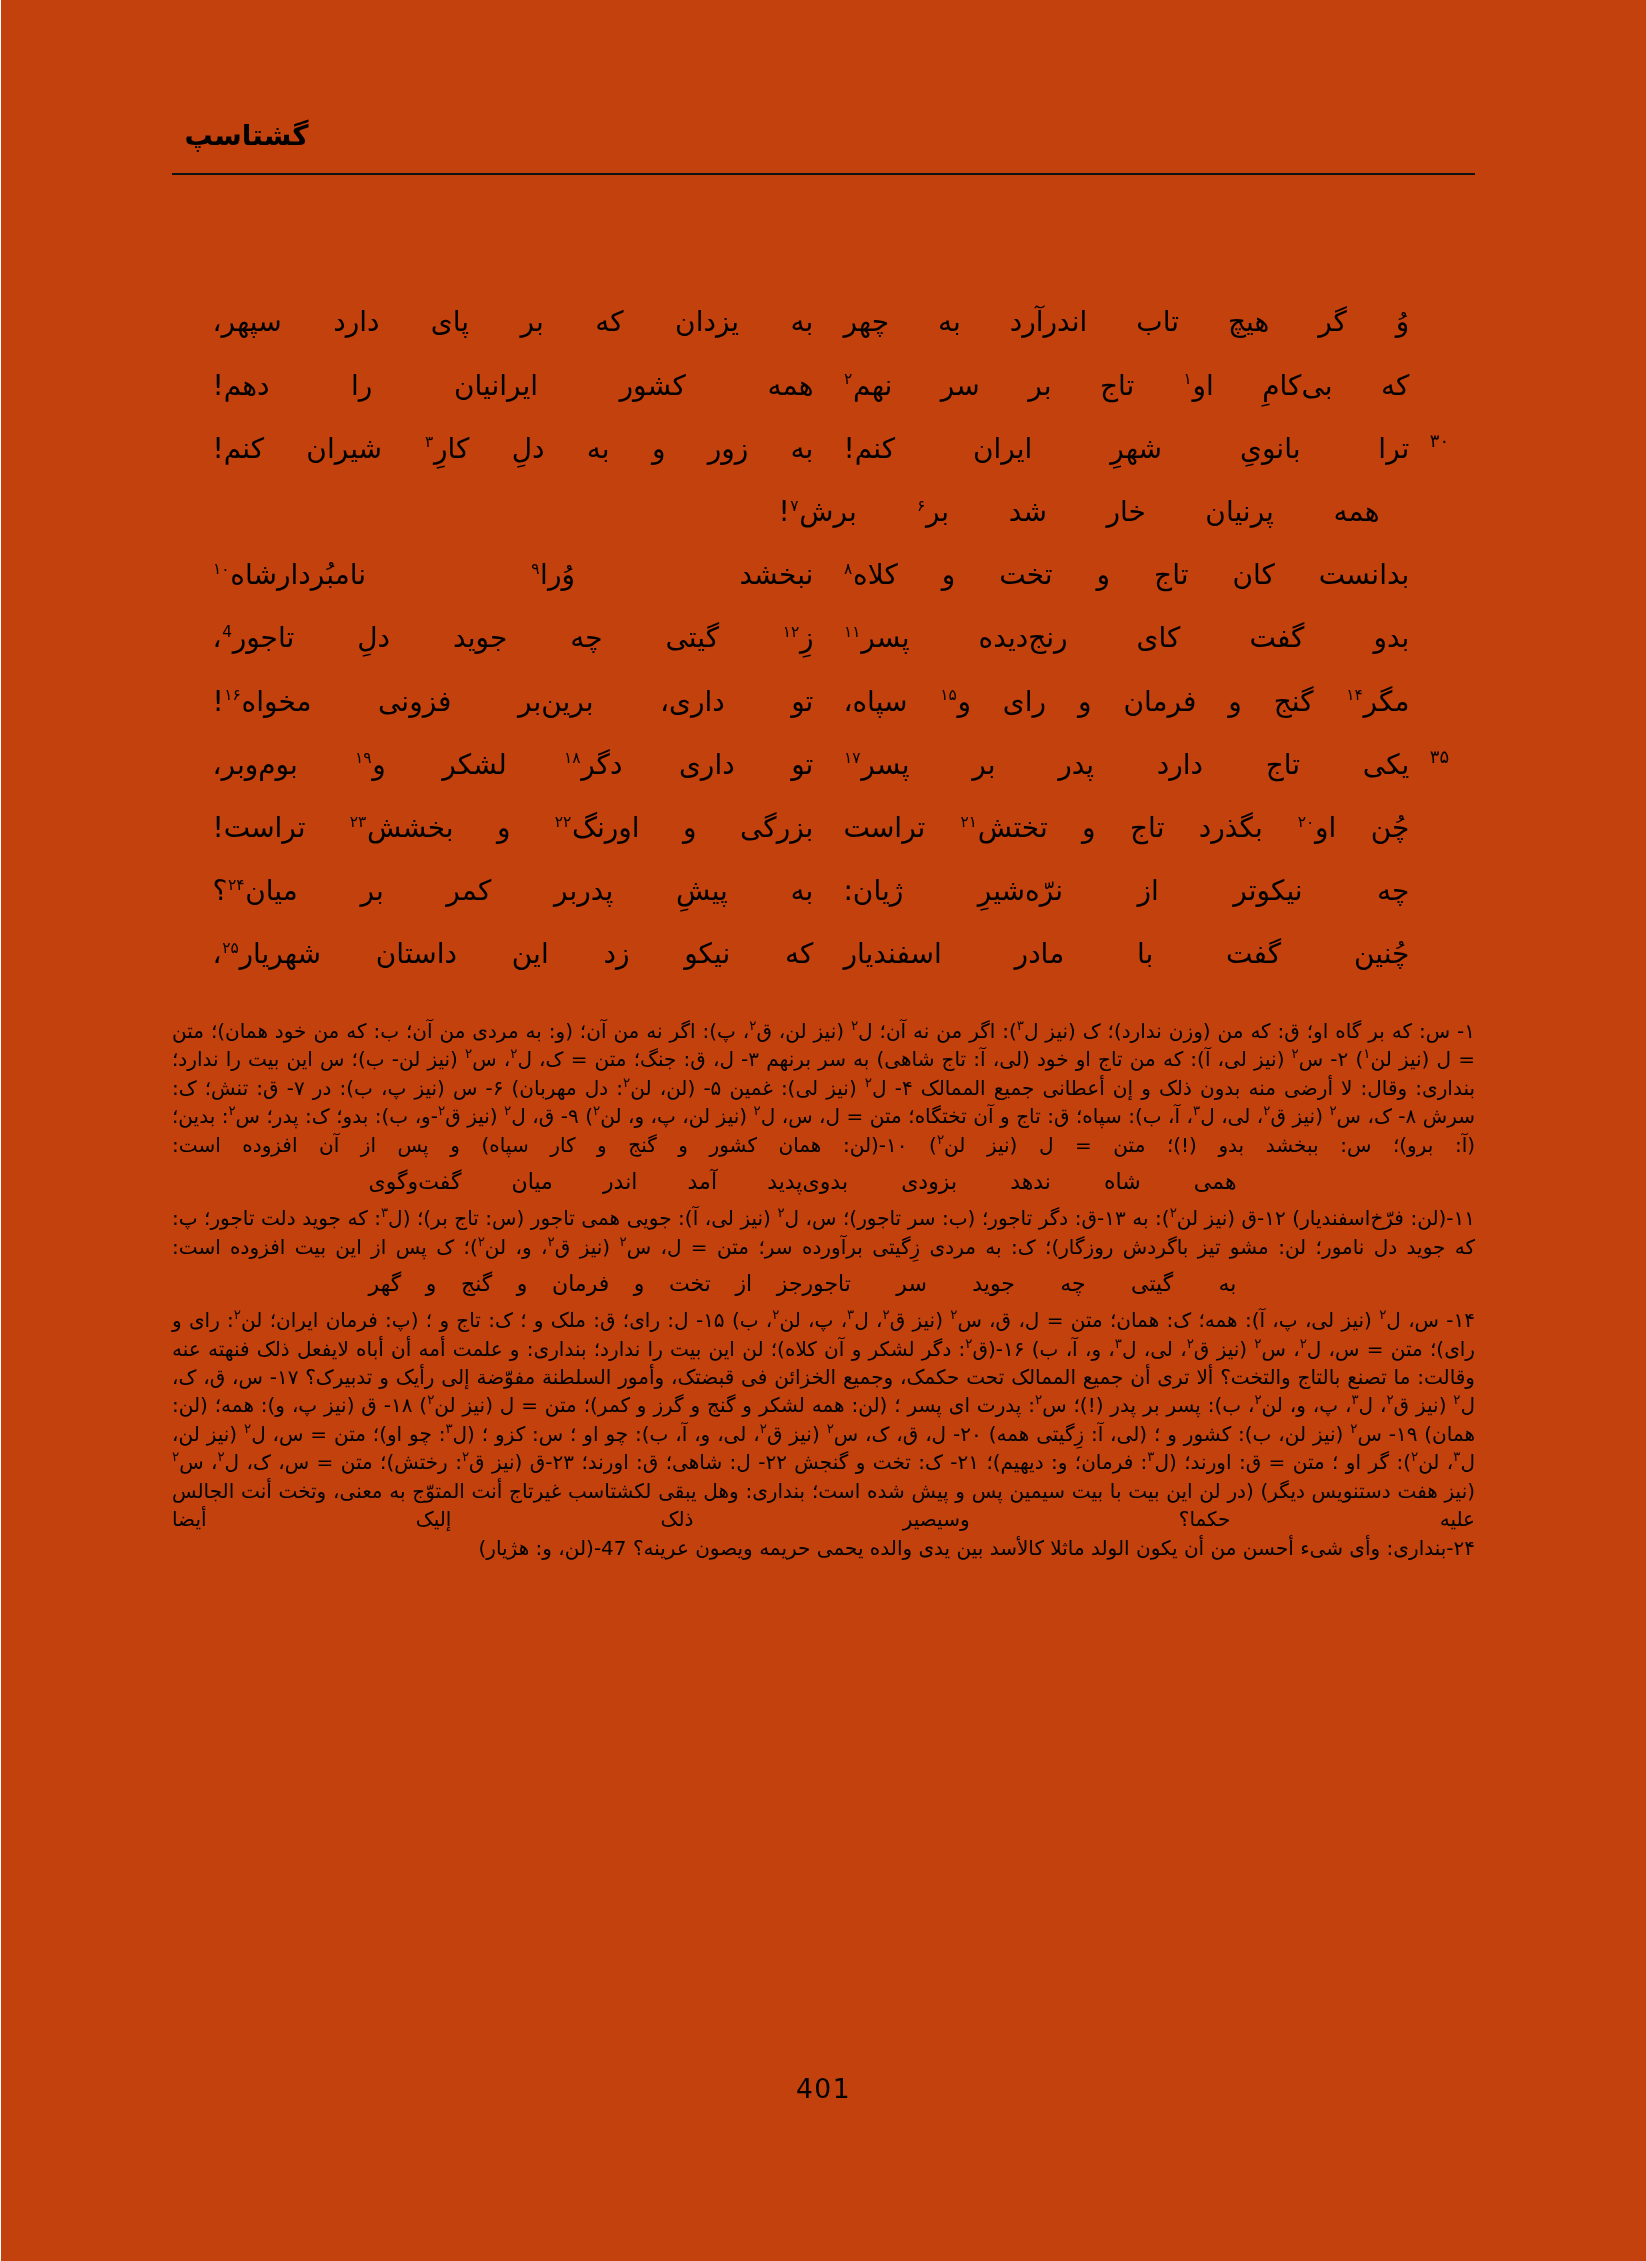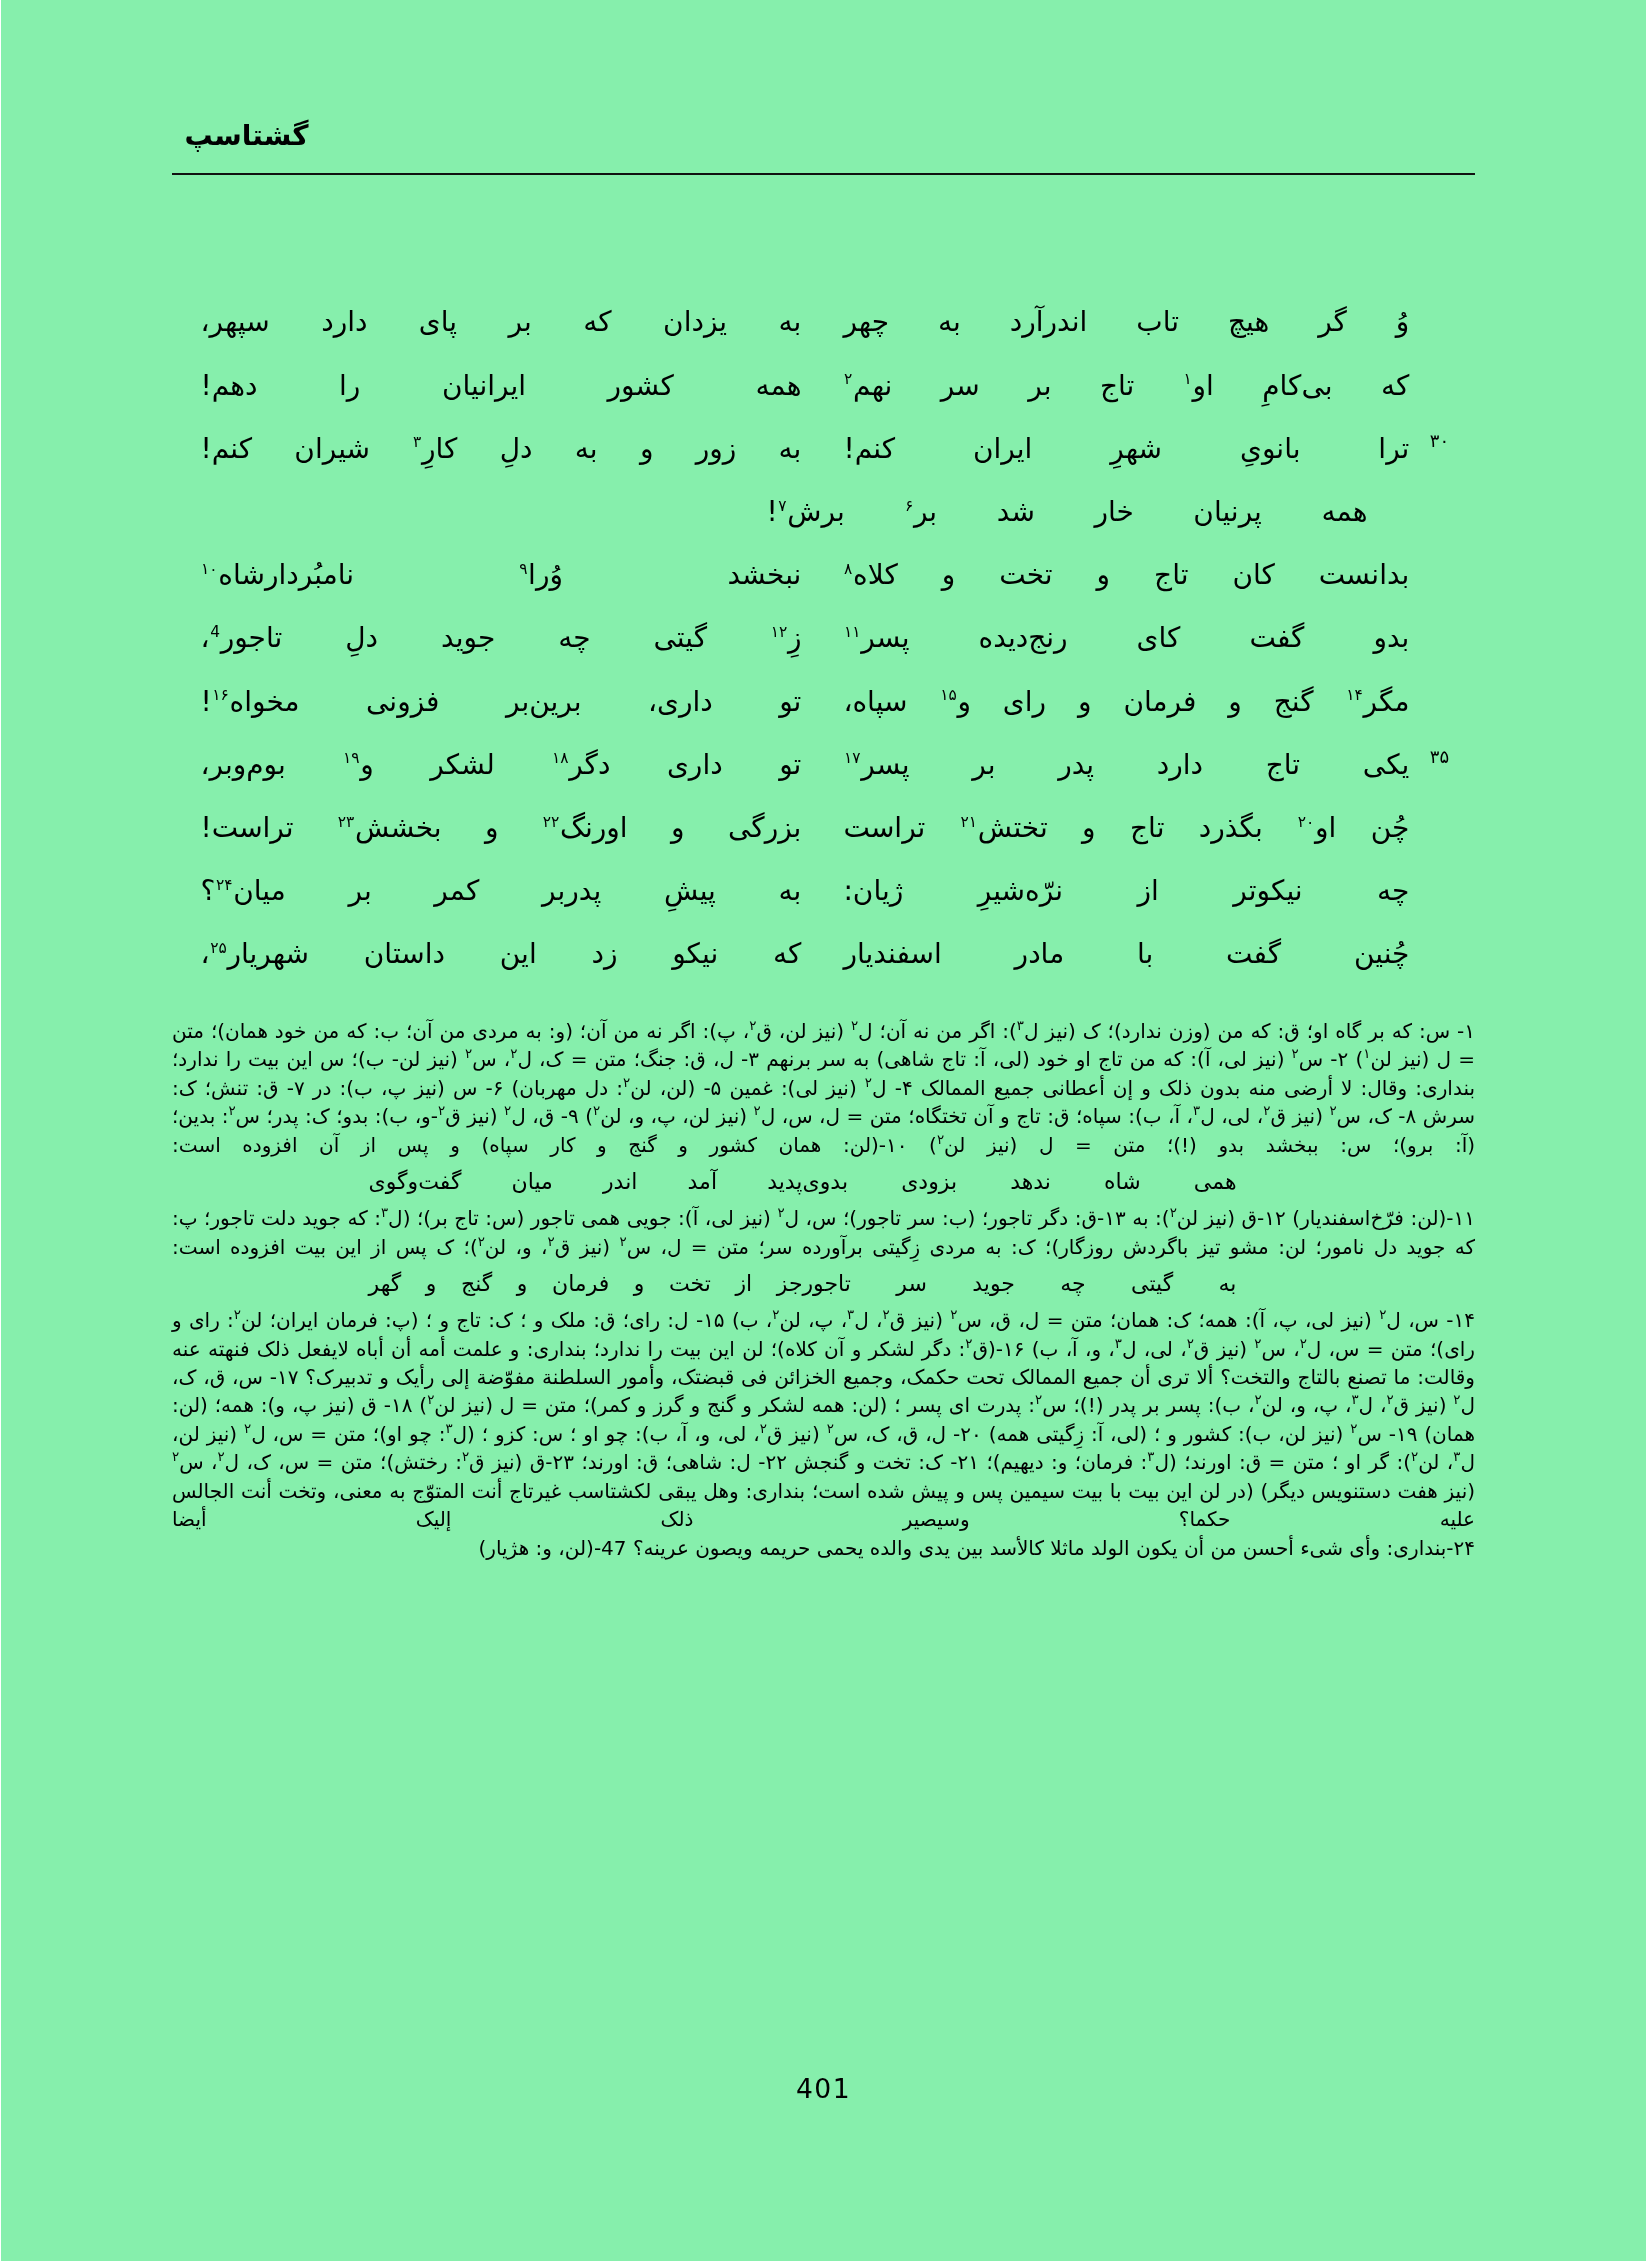--- a/index.html
+++ b/index.html
@@ -7,21 +7,21 @@
   body{
     width:1647px;height:2261px;
     font-family:"DejaVu Sans","Liberation Sans",sans-serif;
     color:#000;
     position:relative;
     overflow:hidden;
     direction:rtl;
   }
   .page{
     position:absolute;inset:0;
-    background:#86efac;
+    background:#c2410c;
   }
 
   
   .runhead{
     position:absolute;
     top:119px;right:172px;left:172px;
     text-align:left;
     direction:rtl;
   }
   .runhead-title{
@@ -71,21 +71,21 @@
     text-align:justify;
     text-align-last:justify;
     direction:rtl;
   }
   .mesra-b{
     flex:0 0 601px;
     width:601px;
     text-align:justify;
     text-align-last:justify;
     direction:rtl;
-    margin-right:42px;
+    margin-right:30px;
   }
 
   sup.fn{
     font-size:15.4px;
     vertical-align:super;
     line-height:0;
     margin-right:0.7px;
     margin-left:0.7px;
   }
 

